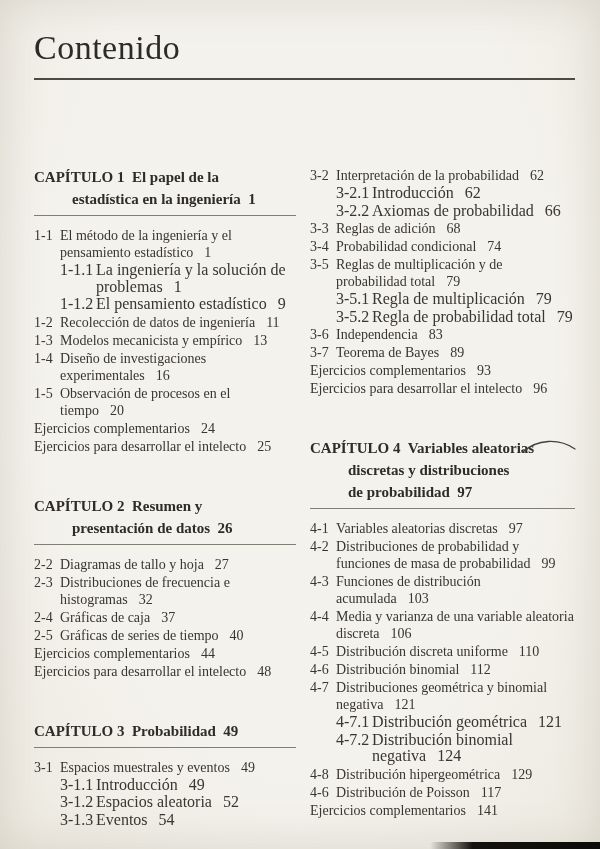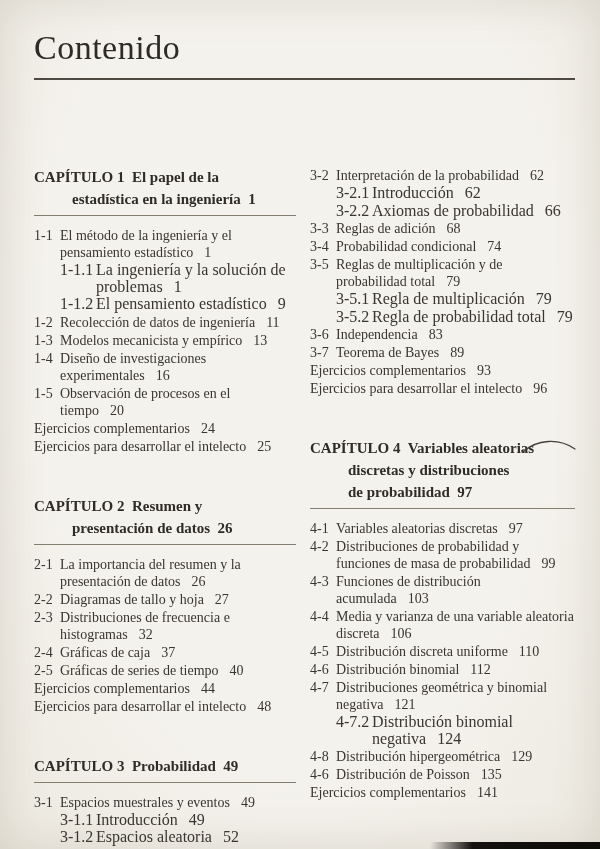--- a/index.html
+++ b/index.html
@@ -101,21 +101,20 @@
         <div class="entry level1"><span class="num">1-3</span><span class="txt">Modelos mecanicista y empírico</span><span class="pg">13</span></div>
         <div class="entry level1"><span class="num">1-4</span><span class="txt">Diseño de investigaciones experimentales</span><span class="pg">16</span></div>
         <div class="entry level1"><span class="num">1-5</span><span class="txt">Observación de procesos en el tiempo</span><span class="pg">20</span></div>
         <div class="entry level0"><span class="txt">Ejercicios complementarios</span><span class="pg">24</span></div>
         <div class="entry level0"><span class="txt">Ejercicios para desarrollar el intelecto</span><span class="pg">25</span></div>
         <div class="chapter-heading">
           <div class="heading-line">CAPÍTULO 2  Resumen y</div>
           <div class="heading-line indent">presentación de datos  26</div>
         </div>
         <div class="heading-rule"></div>
-        <div class="entry level1"><span class="num">2-1</span><span class="txt">La importancia del resumen y la presentación de datos</span><span class="pg">26</span></div>
         <div class="entry level1"><span class="num">2-2</span><span class="txt">Diagramas de tallo y hoja</span><span class="pg">27</span></div>
         <div class="entry level1"><span class="num">2-3</span><span class="txt">Distribuciones de frecuencia e histogramas</span><span class="pg">32</span></div>
         <div class="entry level1"><span class="num">2-4</span><span class="txt">Gráficas de caja</span><span class="pg">37</span></div>
         <div class="entry level1"><span class="num">2-5</span><span class="txt">Gráficas de series de tiempo</span><span class="pg">40</span></div>
         <div class="entry level0"><span class="txt">Ejercicios complementarios</span><span class="pg">44</span></div>
         <div class="entry level0"><span class="txt">Ejercicios para desarrollar el intelecto</span><span class="pg">48</span></div>
         <div class="chapter-heading">
           <div class="heading-line">CAPÍTULO 3  Probabilidad  49</div>
         </div>
         <div class="heading-rule"></div>
@@ -146,20 +145,21 @@
             </svg></span>
         </div>
         <div class="heading-rule"></div>
         <div class="entry level1"><span class="num">4-1</span><span class="txt">Variables aleatorias discretas</span><span class="pg">97</span></div>
         <div class="entry level1"><span class="num">4-2</span><span class="txt">Distribuciones de probabilidad y funciones de masa de probabilidad</span><span class="pg">99</span></div>
         <div class="entry level1"><span class="num">4-3</span><span class="txt">Funciones de distribución acumulada</span><span class="pg">103</span></div>
         <div class="entry level1"><span class="num">4-4</span><span class="txt">Media y varianza de una variable aleatoria discreta</span><span class="pg">106</span></div>
         <div class="entry level1"><span class="num">4-5</span><span class="txt">Distribución discreta uniforme</span><span class="pg">110</span></div>
         <div class="entry level1"><span class="num">4-6</span><span class="txt">Distribución binomial</span><span class="pg">112</span></div>
         <div class="entry level1"><span class="num">4-7</span><span class="txt">Distribuciones geométrica y binomial negativa</span><span class="pg">121</span></div>
+        <div class="entry level2"><span class="num">4-7.1</span><span class="txt">Distribución geométrica</span><span class="pg">121</span></div>
         <div class="entry level2"><span class="num">4-7.2</span><span class="txt">Distribución binomial negativa</span><span class="pg">124</span></div>
         <div class="entry level1"><span class="num">4-8</span><span class="txt">Distribución hipergeométrica</span><span class="pg">129</span></div>
-        <div class="entry level1"><span class="num">4-6</span><span class="txt">Distribución de Poisson</span><span class="pg">135</span></div>
+        <div class="entry level1"><span class="num">4-6</span><span class="txt">Distribución de Poisson</span><span class="pg">117</span></div>
         <div class="entry level0"><span class="txt">Ejercicios complementarios</span><span class="pg">141</span></div>
       </div>
   </div>
   <div class="scan-artifact"></div>
 </div>
 
 </body></html>

